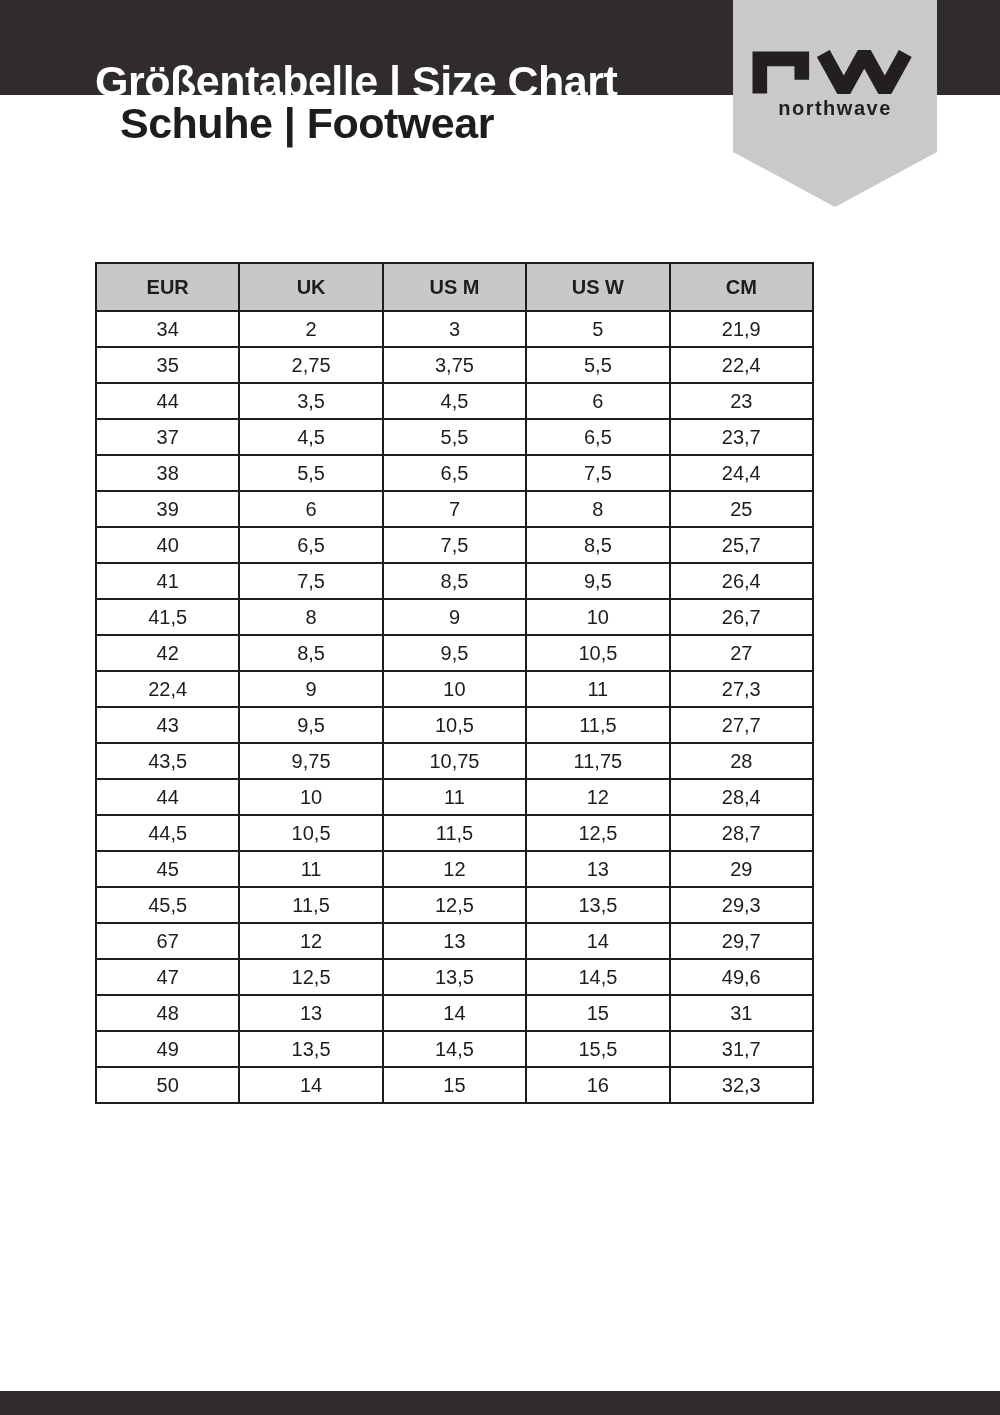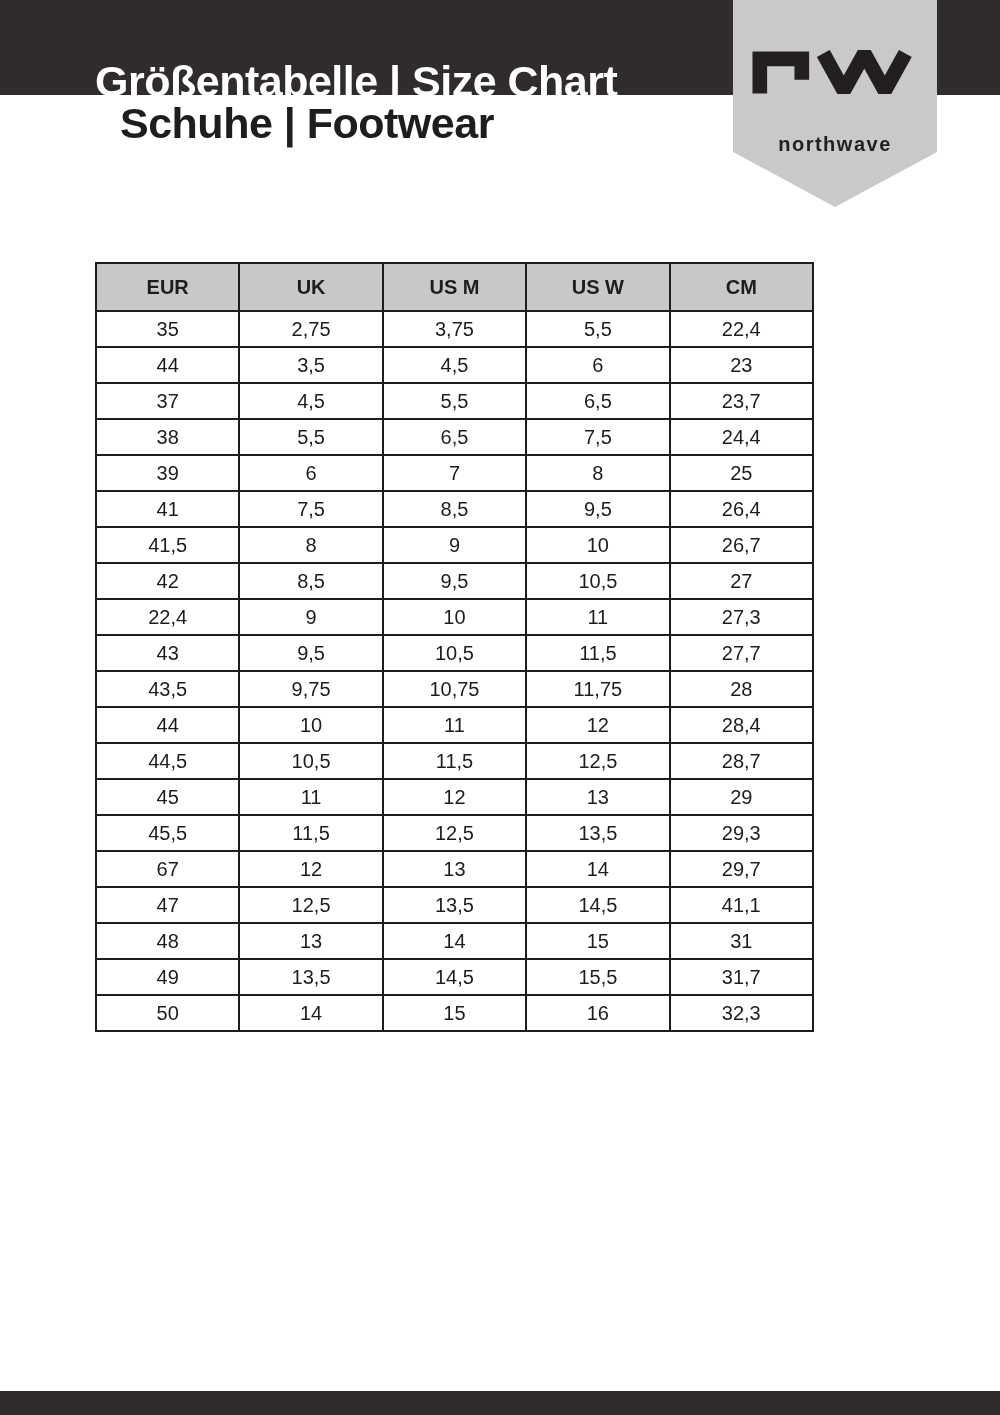--- a/index.html
+++ b/index.html
@@ -48,21 +48,21 @@
     white-space:nowrap;
     z-index:2;
   }
 
   
   .pennant{
     position:absolute;left:733px;top:0;width:204px;height:207px;
     background:var(--pennant);
     clip-path:polygon(0 0,100% 0,100% 73.4%,50% 100%,0 73.4%);
     z-index:3;
-    display:flex;flex-direction:column;align-items:center;gap:36px;
+    display:flex;flex-direction:column;align-items:center;
   }
   .nw-mark{
     margin-top:50px;width:166px;height:44px;
     display:block;
   }
   .brand-word{
     margin-top:4px;
     font-size:20px;font-weight:700;letter-spacing:1.5px;
     color:#231f20;line-height:1;
   }
@@ -111,20 +111,27 @@
       <tr id="headerRow">
           <th>EUR</th>
           <th>UK</th>
           <th>US M</th>
           <th>US W</th>
           <th>CM</th>
         </tr>
     </thead>
     <tbody id="tableBody">
         <tr>
+          <td>34</td>
+          <td>2</td>
+          <td>3</td>
+          <td>5</td>
+          <td>21,9</td>
+        </tr>
+        <tr>
           <td>35</td>
           <td>2,75</td>
           <td>3,75</td>
           <td>5,5</td>
           <td>22,4</td>
         </tr>
         <tr>
           <td>44</td>
           <td>3,5</td>
           <td>4,5</td>
@@ -146,20 +153,27 @@
           <td>24,4</td>
         </tr>
         <tr>
           <td>39</td>
           <td>6</td>
           <td>7</td>
           <td>8</td>
           <td>25</td>
         </tr>
         <tr>
+          <td>40</td>
+          <td>6,5</td>
+          <td>7,5</td>
+          <td>8,5</td>
+          <td>25,7</td>
+        </tr>
+        <tr>
           <td>41</td>
           <td>7,5</td>
           <td>8,5</td>
           <td>9,5</td>
           <td>26,4</td>
         </tr>
         <tr>
           <td>41,5</td>
           <td>8</td>
           <td>9</td>
@@ -227,21 +241,21 @@
           <td>12</td>
           <td>13</td>
           <td>14</td>
           <td>29,7</td>
         </tr>
         <tr>
           <td>47</td>
           <td>12,5</td>
           <td>13,5</td>
           <td>14,5</td>
-          <td>41,1</td>
+          <td>49,6</td>
         </tr>
         <tr>
           <td>48</td>
           <td>13</td>
           <td>14</td>
           <td>15</td>
           <td>31</td>
         </tr>
         <tr>
           <td>49</td>

